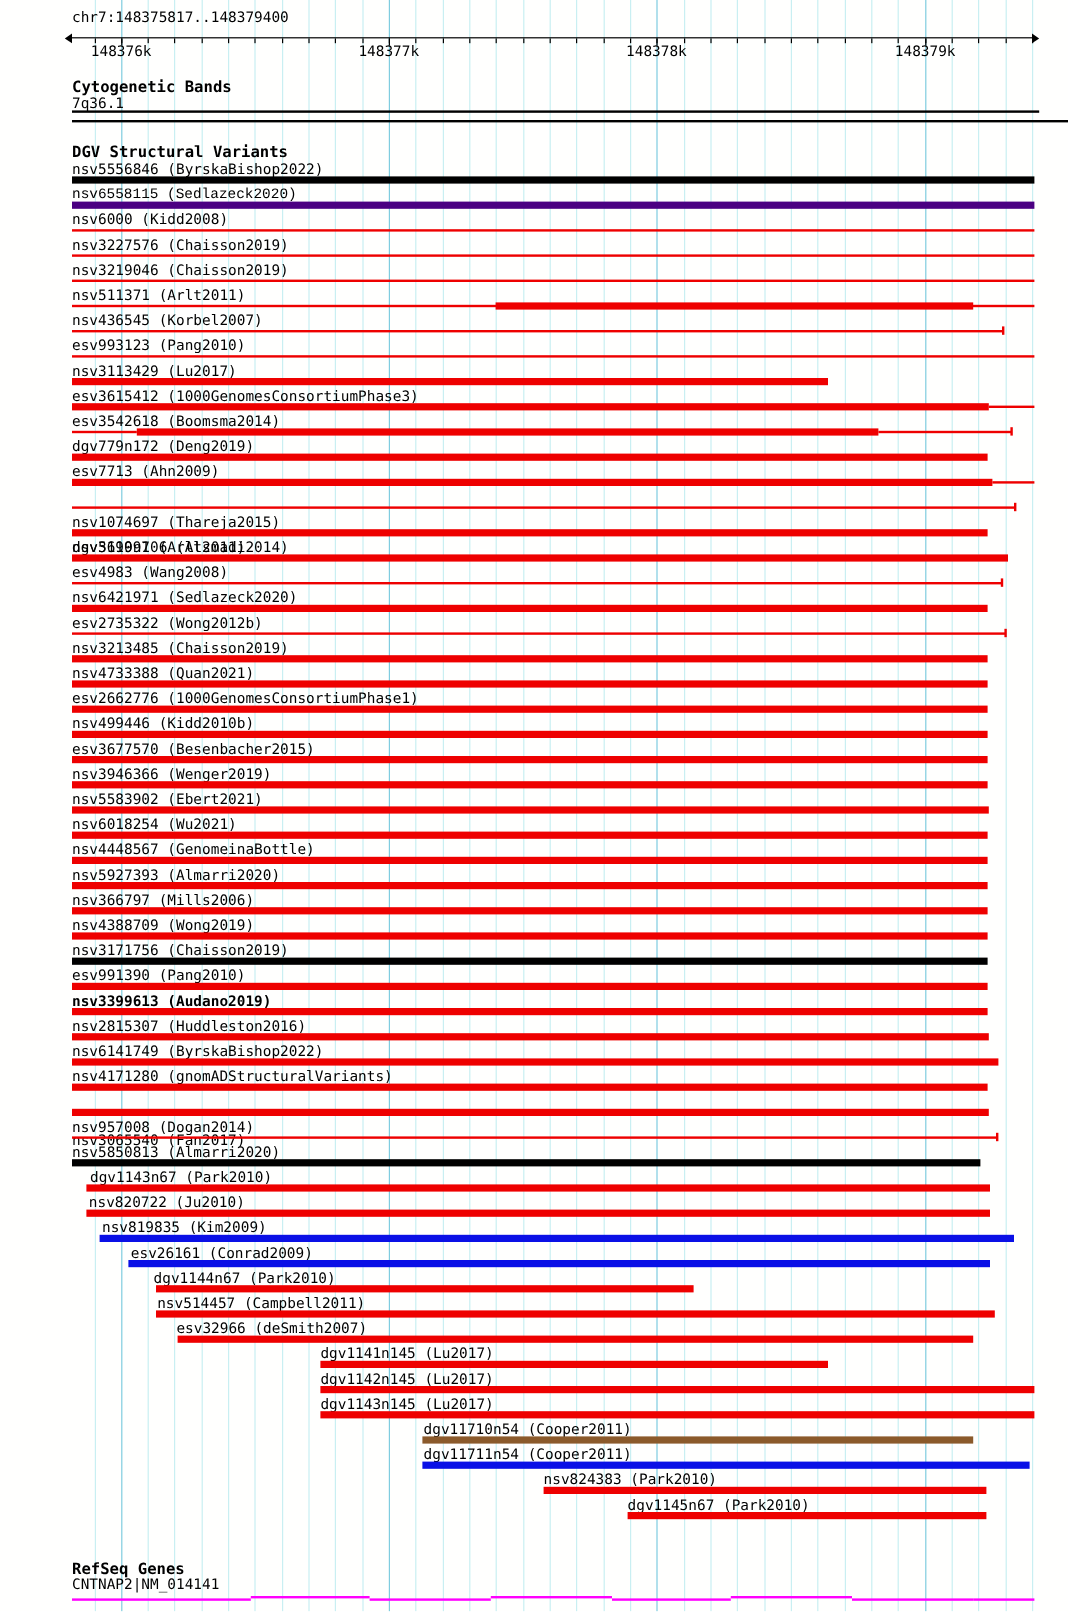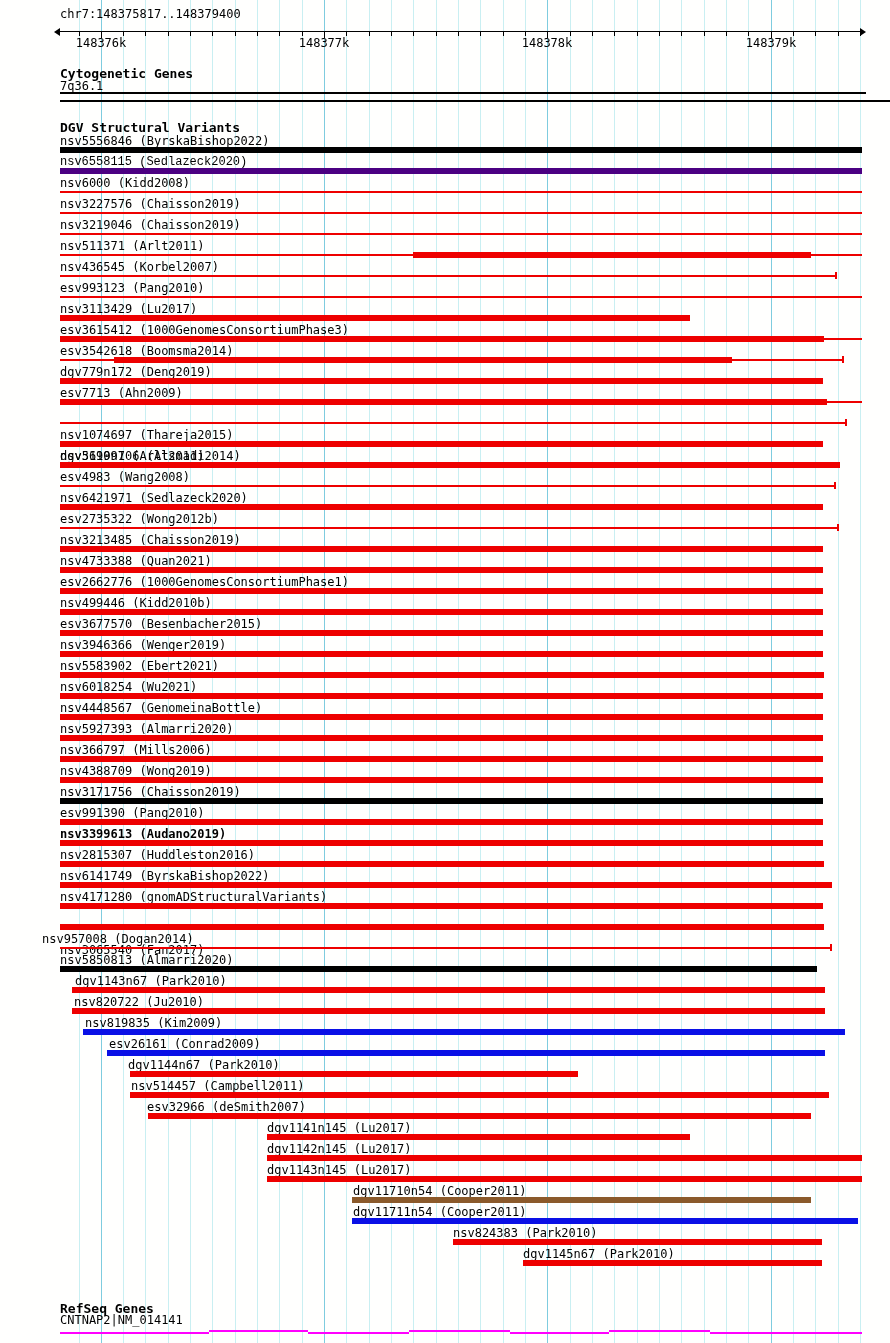--- a/index.html
+++ b/index.html
@@ -101,21 +101,21 @@
       <div style="position: absolute; left: 101px; top: 32px; width: 1px; height: 6px; background: rgb(0, 0, 0);"></div>
       <div class="mono" style="position: absolute; left: 75px; top: 37px; width: 52px; text-align: center;">148376k</div>
       <div style="position: absolute; left: 324px; top: 32px; width: 1px; height: 6px; background: rgb(0, 0, 0);"></div>
       <div class="mono" style="position: absolute; left: 298px; top: 37px; width: 52px; text-align: center;">148377k</div>
       <div style="position: absolute; left: 547px; top: 32px; width: 1px; height: 6px; background: rgb(0, 0, 0);"></div>
       <div class="mono" style="position: absolute; left: 521px; top: 37px; width: 52px; text-align: center;">148378k</div>
       <div style="position: absolute; left: 771px; top: 32px; width: 1px; height: 6px; background: rgb(0, 0, 0);"></div>
       <div class="mono" style="position: absolute; left: 745px; top: 37px; width: 52px; text-align: center;">148379k</div>
     </div>
 
-  <div class="abs mono bold" style="left:60px;top:67px">Cytogenetic Genes</div>
+  <div class="abs mono bold" style="left:60px;top:67px">Cytogenetic Bands</div>
   <div class="abs mono" style="left:60px;top:80px">7q36.1</div>
   <div id="cytoband">
       <div style="position: absolute; left: 60px; top: 92px; width: 806px; height: 2px; background: rgb(0, 0, 0);"></div>
       <div style="position: absolute; left: 60px; top: 100px; width: 830px; height: 1.5px; background: rgb(0, 0, 0);"></div>
     </div>
 
   <div class="abs mono bold" style="left:60px;top:121px">DGV Structural Variants</div>
   <div id="tracks">
       <div class="mono" style="position: absolute; left: 60px; top: 135px;">nsv5556846 (ByrskaBishop2022)</div>
       <div style="position: absolute; left: 60px; top: 147px; width: 802px; height: 6px; background: rgb(0, 0, 0);"></div>
@@ -196,21 +196,21 @@
       <div class="mono" style="position: absolute; left: 60px; top: 828px; font-weight: bold;">nsv3399613 (Audano2019)</div>
       <div style="position: absolute; left: 60px; top: 840px; width: 763px; height: 6px; background: rgb(238, 0, 0);"></div>
       <div class="mono" style="position: absolute; left: 60px; top: 849px;">nsv2815307 (Huddleston2016)</div>
       <div style="position: absolute; left: 60px; top: 861px; width: 764px; height: 6px; background: rgb(238, 0, 0);"></div>
       <div class="mono" style="position: absolute; left: 60px; top: 870px;">nsv6141749 (ByrskaBishop2022)</div>
       <div style="position: absolute; left: 60px; top: 882px; width: 772px; height: 6px; background: rgb(238, 0, 0);"></div>
       <div class="mono" style="position: absolute; left: 60px; top: 891px;">nsv4171280 (gnomADStructuralVariants)</div>
       <div style="position: absolute; left: 60px; top: 903px; width: 763px; height: 6px; background: rgb(238, 0, 0);"></div>
       <div class="mono" style="position: absolute; left: 60px; top: 912px; margin-top: 32px;">nsv3065540 (Fan2017)</div>
       <div style="position: absolute; left: 60px; top: 924px; width: 764px; height: 6px; background: rgb(238, 0, 0);"></div>
-      <div class="mono" style="position: absolute; left: 42px; top: 933px;">nsv957008 (Dogan2014)</div>
+      <div class="mono" style="position: absolute; left: 60px; top: 933px;">nsv957008 (Dogan2014)</div>
       <div style="position: absolute; left: 60px; top: 947px; width: 771px; height: 1.5px; background: rgb(238, 0, 0);"></div>
       <div style="position: absolute; left: 830px; top: 944px; width: 2px; height: 7px; background: rgb(238, 0, 0);"></div>
       <div class="mono" style="position: absolute; left: 60px; top: 954px;">nsv5850813 (Almarri2020)</div>
       <div style="position: absolute; left: 60px; top: 966px; width: 757px; height: 6px; background: rgb(0, 0, 0);"></div>
       <div class="mono" style="position: absolute; left: 75px; top: 975px;">dgv1143n67 (Park2010)</div>
       <div style="position: absolute; left: 72px; top: 987px; width: 753px; height: 6px; background: rgb(238, 0, 0);"></div>
       <div class="mono" style="position: absolute; left: 74px; top: 996px;">nsv820722 (Ju2010)</div>
       <div style="position: absolute; left: 72px; top: 1008px; width: 753px; height: 6px; background: rgb(238, 0, 0);"></div>
       <div class="mono" style="position: absolute; left: 85px; top: 1017px;">nsv819835 (Kim2009)</div>
       <div style="position: absolute; left: 83px; top: 1029px; width: 762px; height: 6px; background: rgb(10, 16, 230);"></div>

